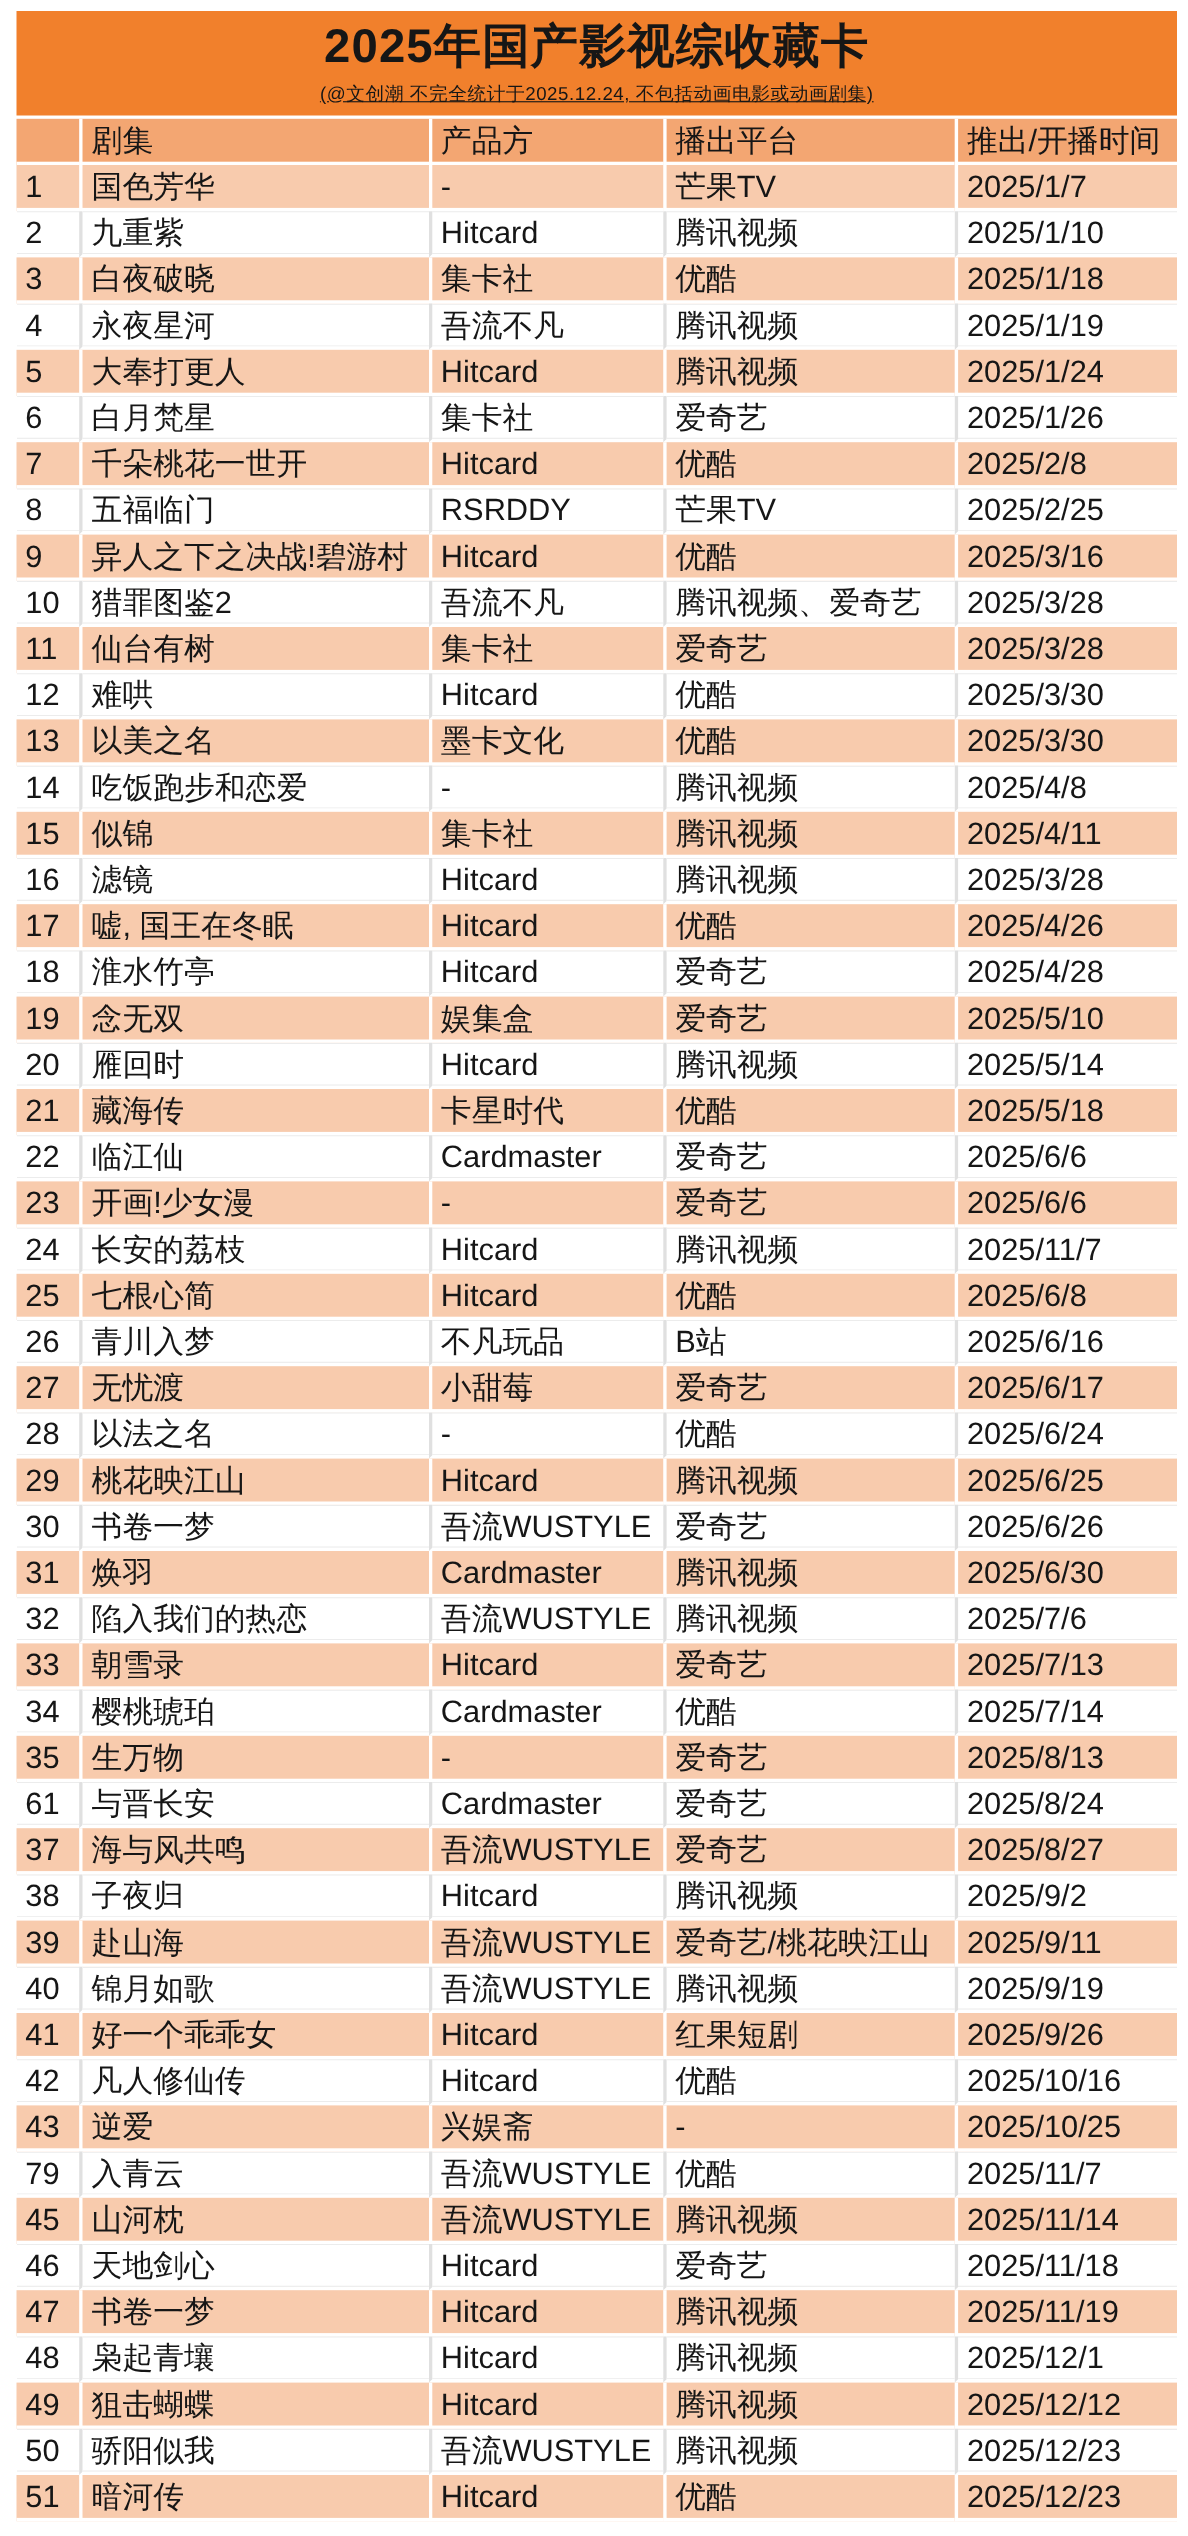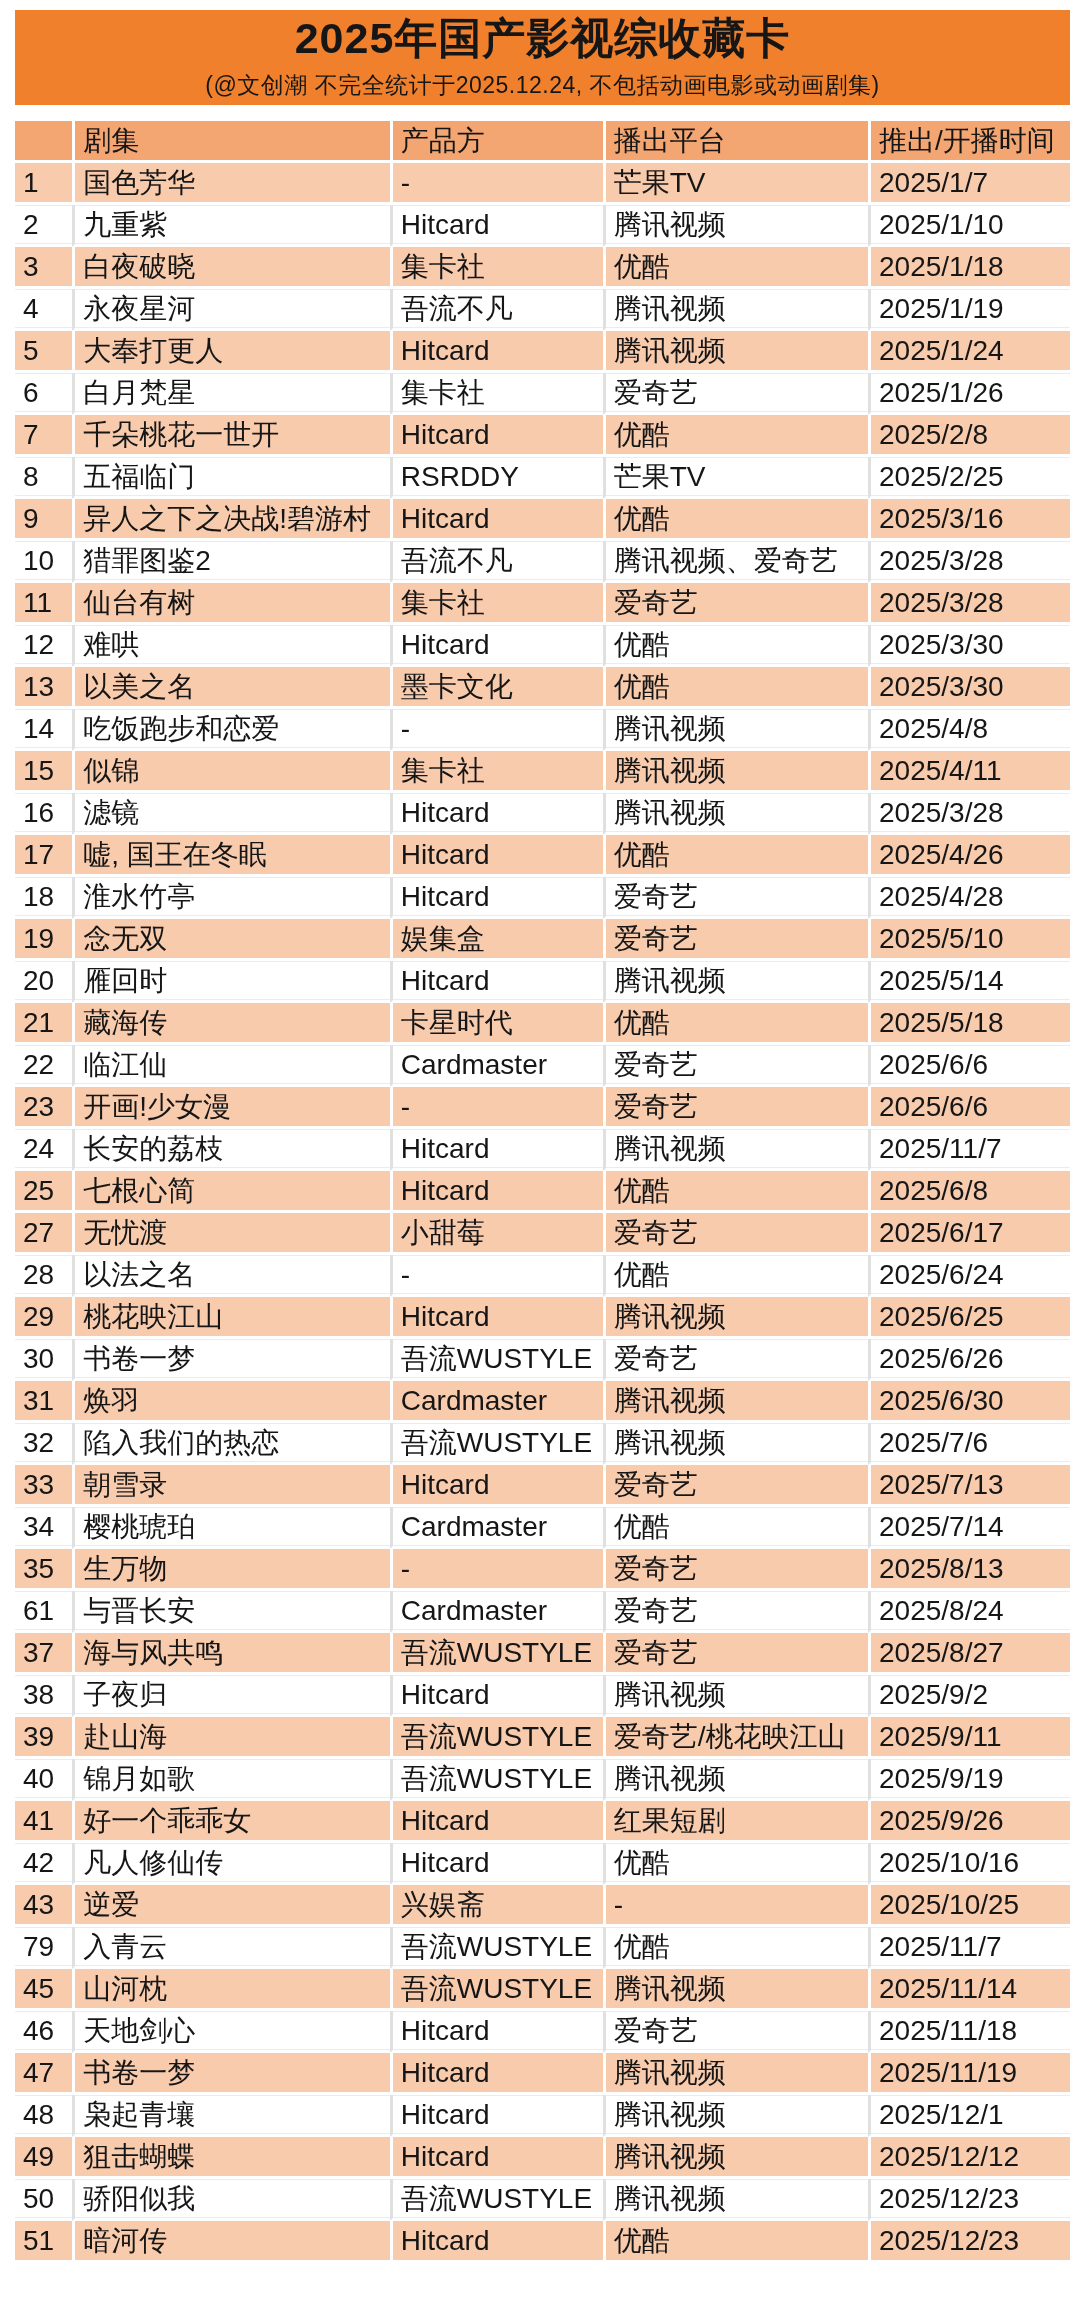--- a/index.html
+++ b/index.html
@@ -27,29 +27,30 @@
     justify-content: center;
     text-align: center;
   }
   .title-block .title {
     font-size: 43px;
     font-weight: bold;
     line-height: 1.15;
     letter-spacing: 1px;
   }
   .title-block .subtitle {
-    font-size: 23px;
+    font-size: 17px;
     font-weight: normal;
     margin-top: 6px;
     letter-spacing: 0.5px;
+    text-decoration: underline;
   }
   
   table {
     width: 100%;
-    margin-top: 16px;
+    margin-top: 3px;
     border-collapse: separate;
     border-spacing: 0;
     table-layout: fixed;
   }
   col.c-no       { width: 57px;  }
   col.c-title    { width: 316px; }
   col.c-producer { width: 212px; }
   col.c-platform { width: 264px; }
   col.c-date     { width: 201px; }
 
@@ -273,20 +274,27 @@
       <td>腾讯视频</td>
       <td>2025/11/7</td>
     </tr>
         <tr class="odd">
       <td>25</td>
       <td>七根心简</td>
       <td>Hitcard</td>
       <td>优酷</td>
       <td>2025/6/8</td>
     </tr>
+        <tr class="even">
+      <td>26</td>
+      <td>青川入梦</td>
+      <td>不凡玩品</td>
+      <td>B站</td>
+      <td>2025/6/16</td>
+    </tr>
         <tr class="odd">
       <td>27</td>
       <td>无忧渡</td>
       <td>小甜莓</td>
       <td>爱奇艺</td>
       <td>2025/6/17</td>
     </tr>
         <tr class="even">
       <td>28</td>
       <td>以法之名</td>

